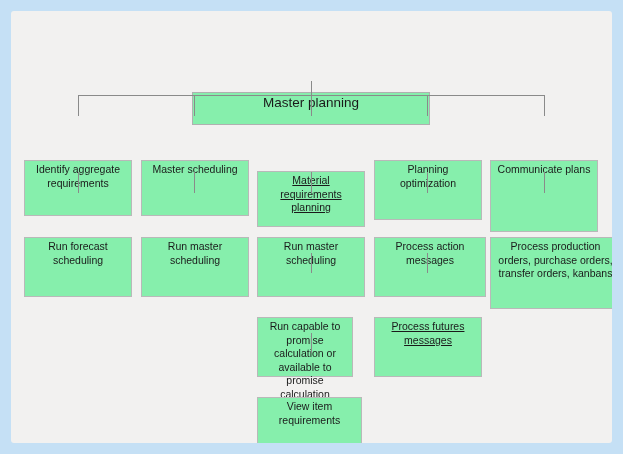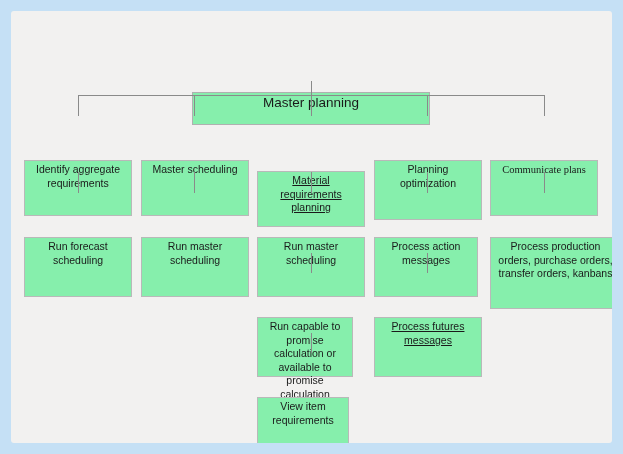--- a/index.html
+++ b/index.html
@@ -112,37 +112,37 @@
     </div>
     <div class="conn v" style="left:300px; top:161px; height:21px;"></div>
     <div class="node" style="left:246px; top:182px; width:108px; height:60px;">
       <span class="label">Run master scheduling</span>
     </div>
     <div class="conn v" style="left:300px; top:242px; height:20px;"></div>
     <div class="node" style="left:246px; top:262px; width:96px; height:60px;">
       <span class="label">Run capable to promise calculation or available to promise calculation</span>
     </div>
     <div class="conn v" style="left:300px; top:322px; height:20px;"></div>
-    <div class="node" style="left:246px; top:342px; width:92px; height:57px;">
+    <div class="node" style="left:246px; top:342px; width:105px; height:57px;">
       <span class="label">View item requirements</span>
     </div>
 
     <div class="node" style="left:363px; top:105px; width:108px; height:60px;">
       <span class="label">Planning optimization</span>
     </div>
     <div class="conn v" style="left:416px; top:161px; height:21px;"></div>
-    <div class="node" style="left:363px; top:182px; width:104px; height:60px;">
+    <div class="node" style="left:363px; top:182px; width:112px; height:60px;">
       <span class="label">Process action messages</span>
     </div>
     <div class="conn v" style="left:416px; top:242px; height:20px;"></div>
     <div class="node" style="left:363px; top:262px; width:108px; height:60px;text-decoration:underline;">
       <span class="label">Process futures messages</span>
     </div>
 
-    <div class="node" style="left:479px; top:105px; width:108px; height:56px;font-family:Liberation Serif, serif;">
+    <div class="node" style="left:479px; top:105px; width:108px; height:72px;">
       <span class="label">Communicate plans</span>
     </div>
     <div class="conn v" style="left:533px; top:161px; height:21px;"></div>
     <div class="node" style="left:479px; top:182px; width:131px; height:72px;">
       <span class="label">Process production orders, purchase orders, transfer orders, kanbans</span>
     </div>
 
   </div>
 </div>
 

